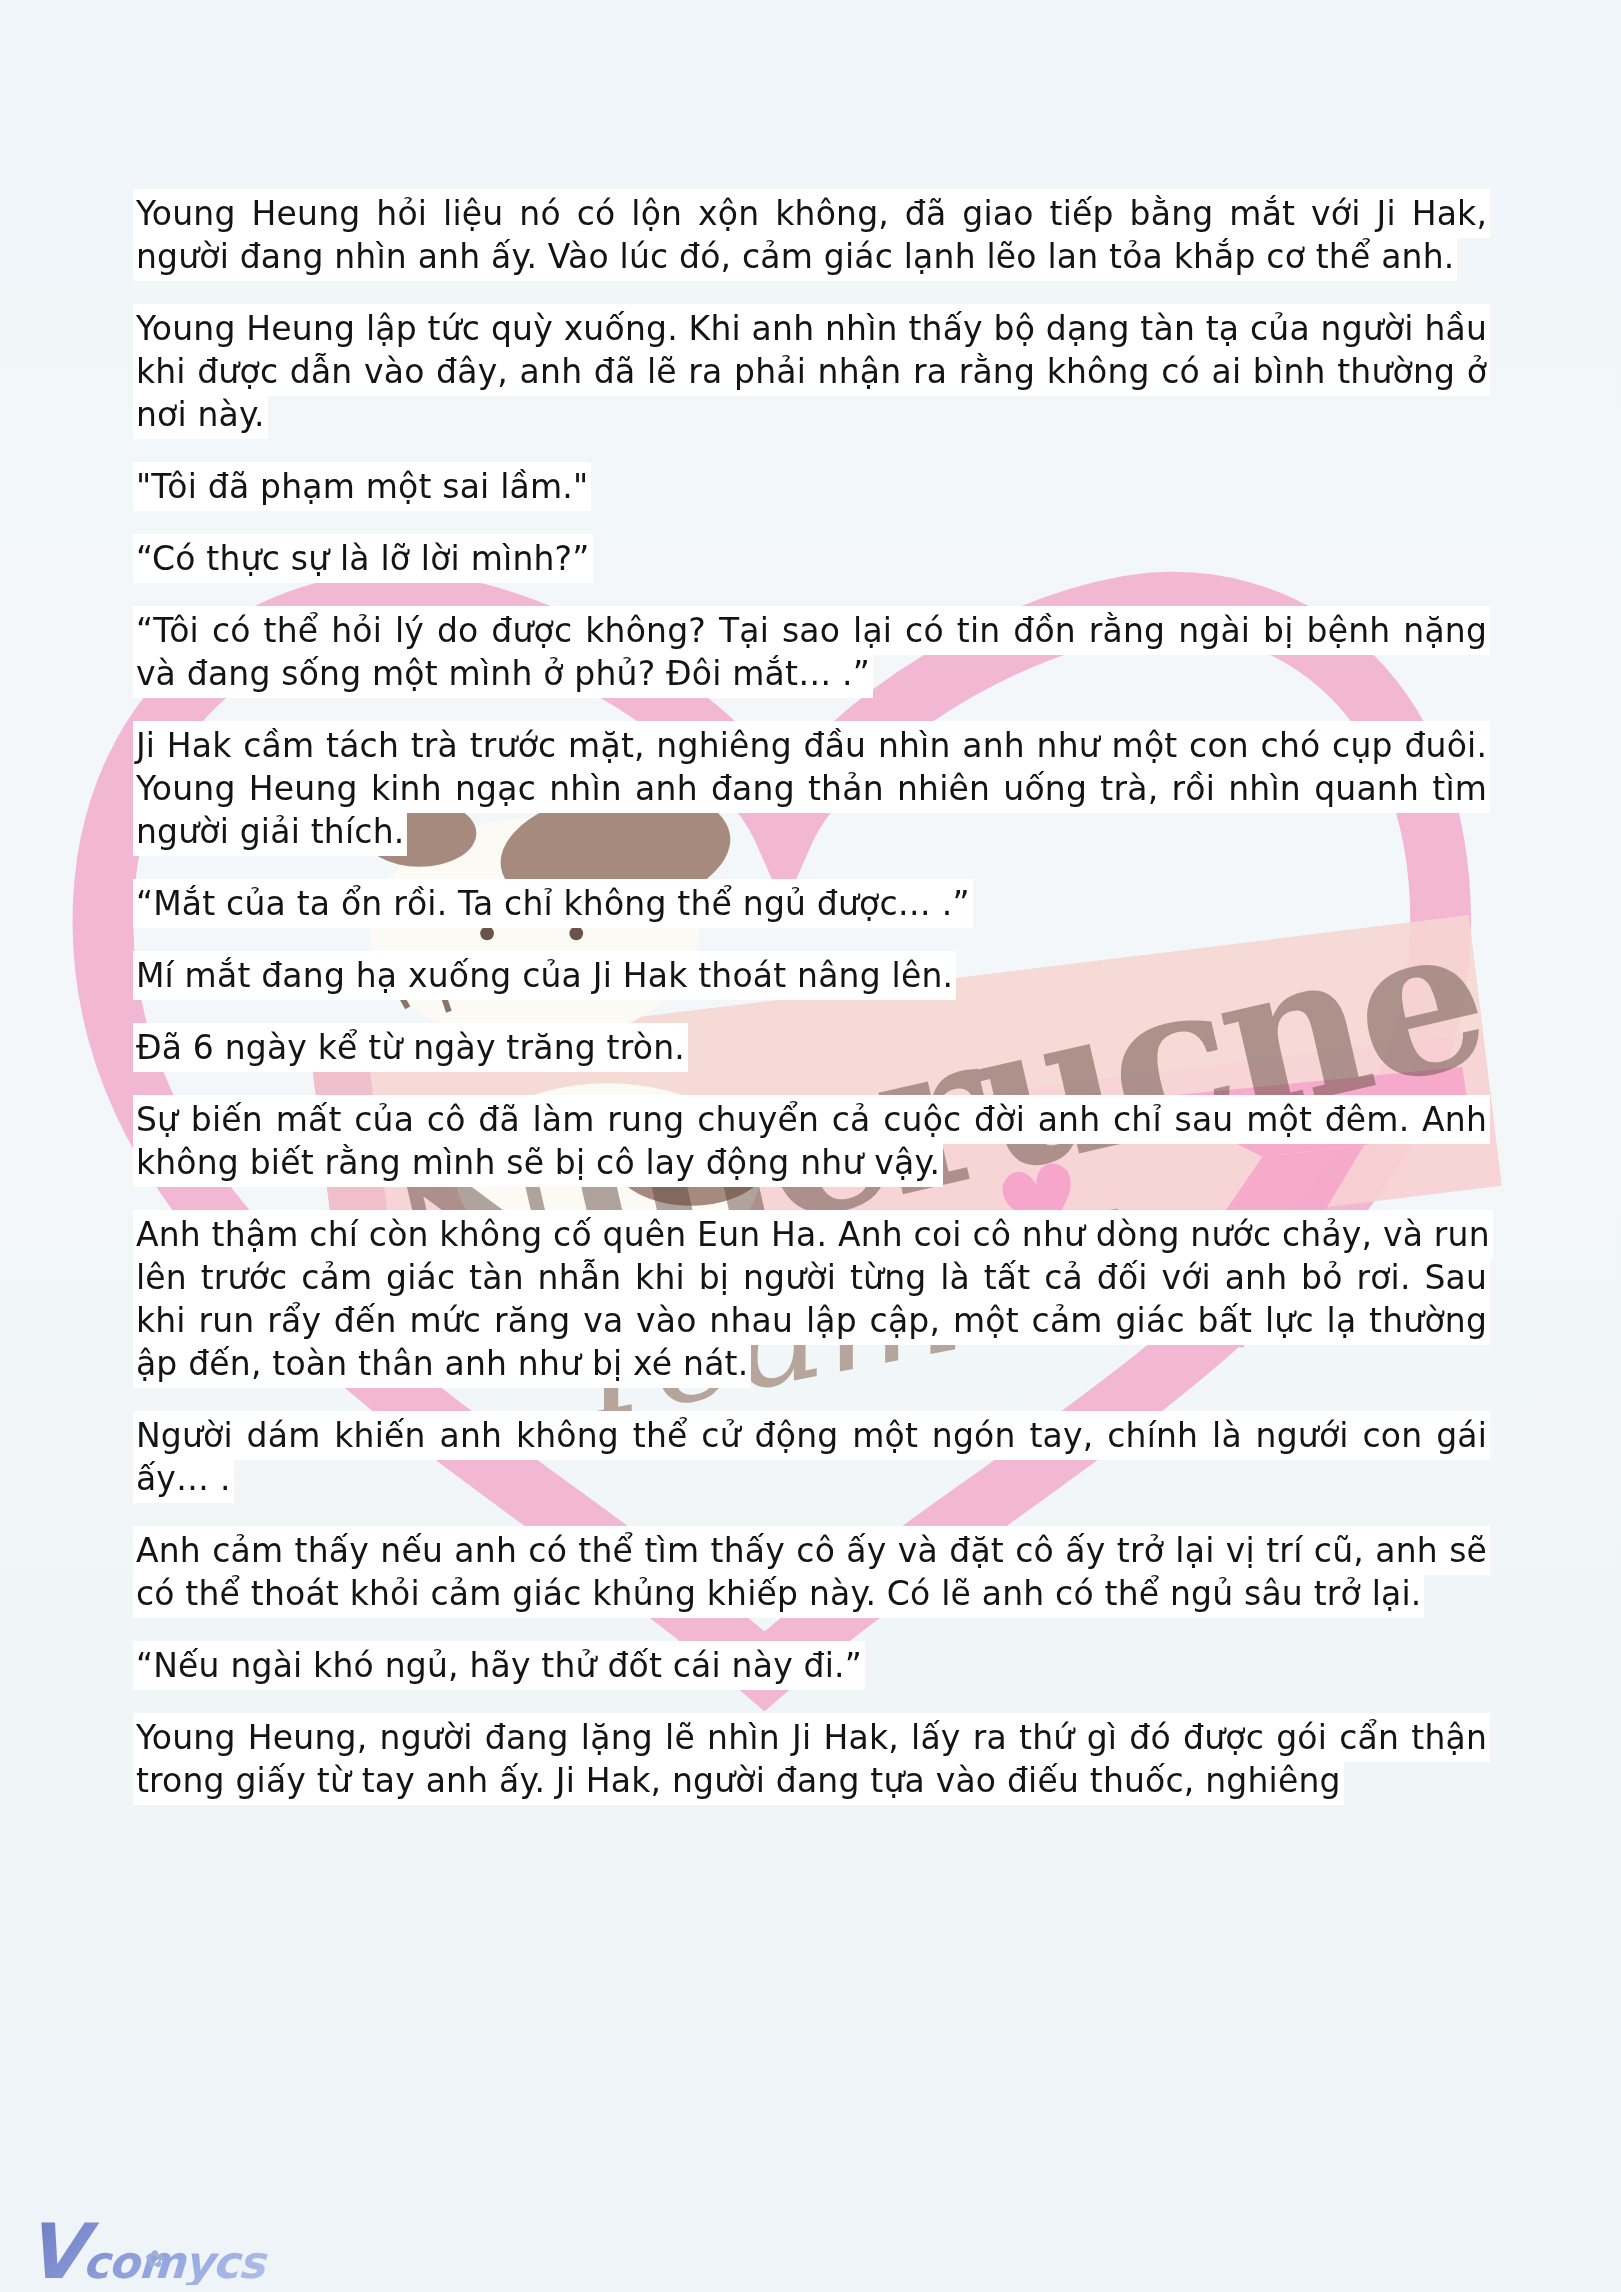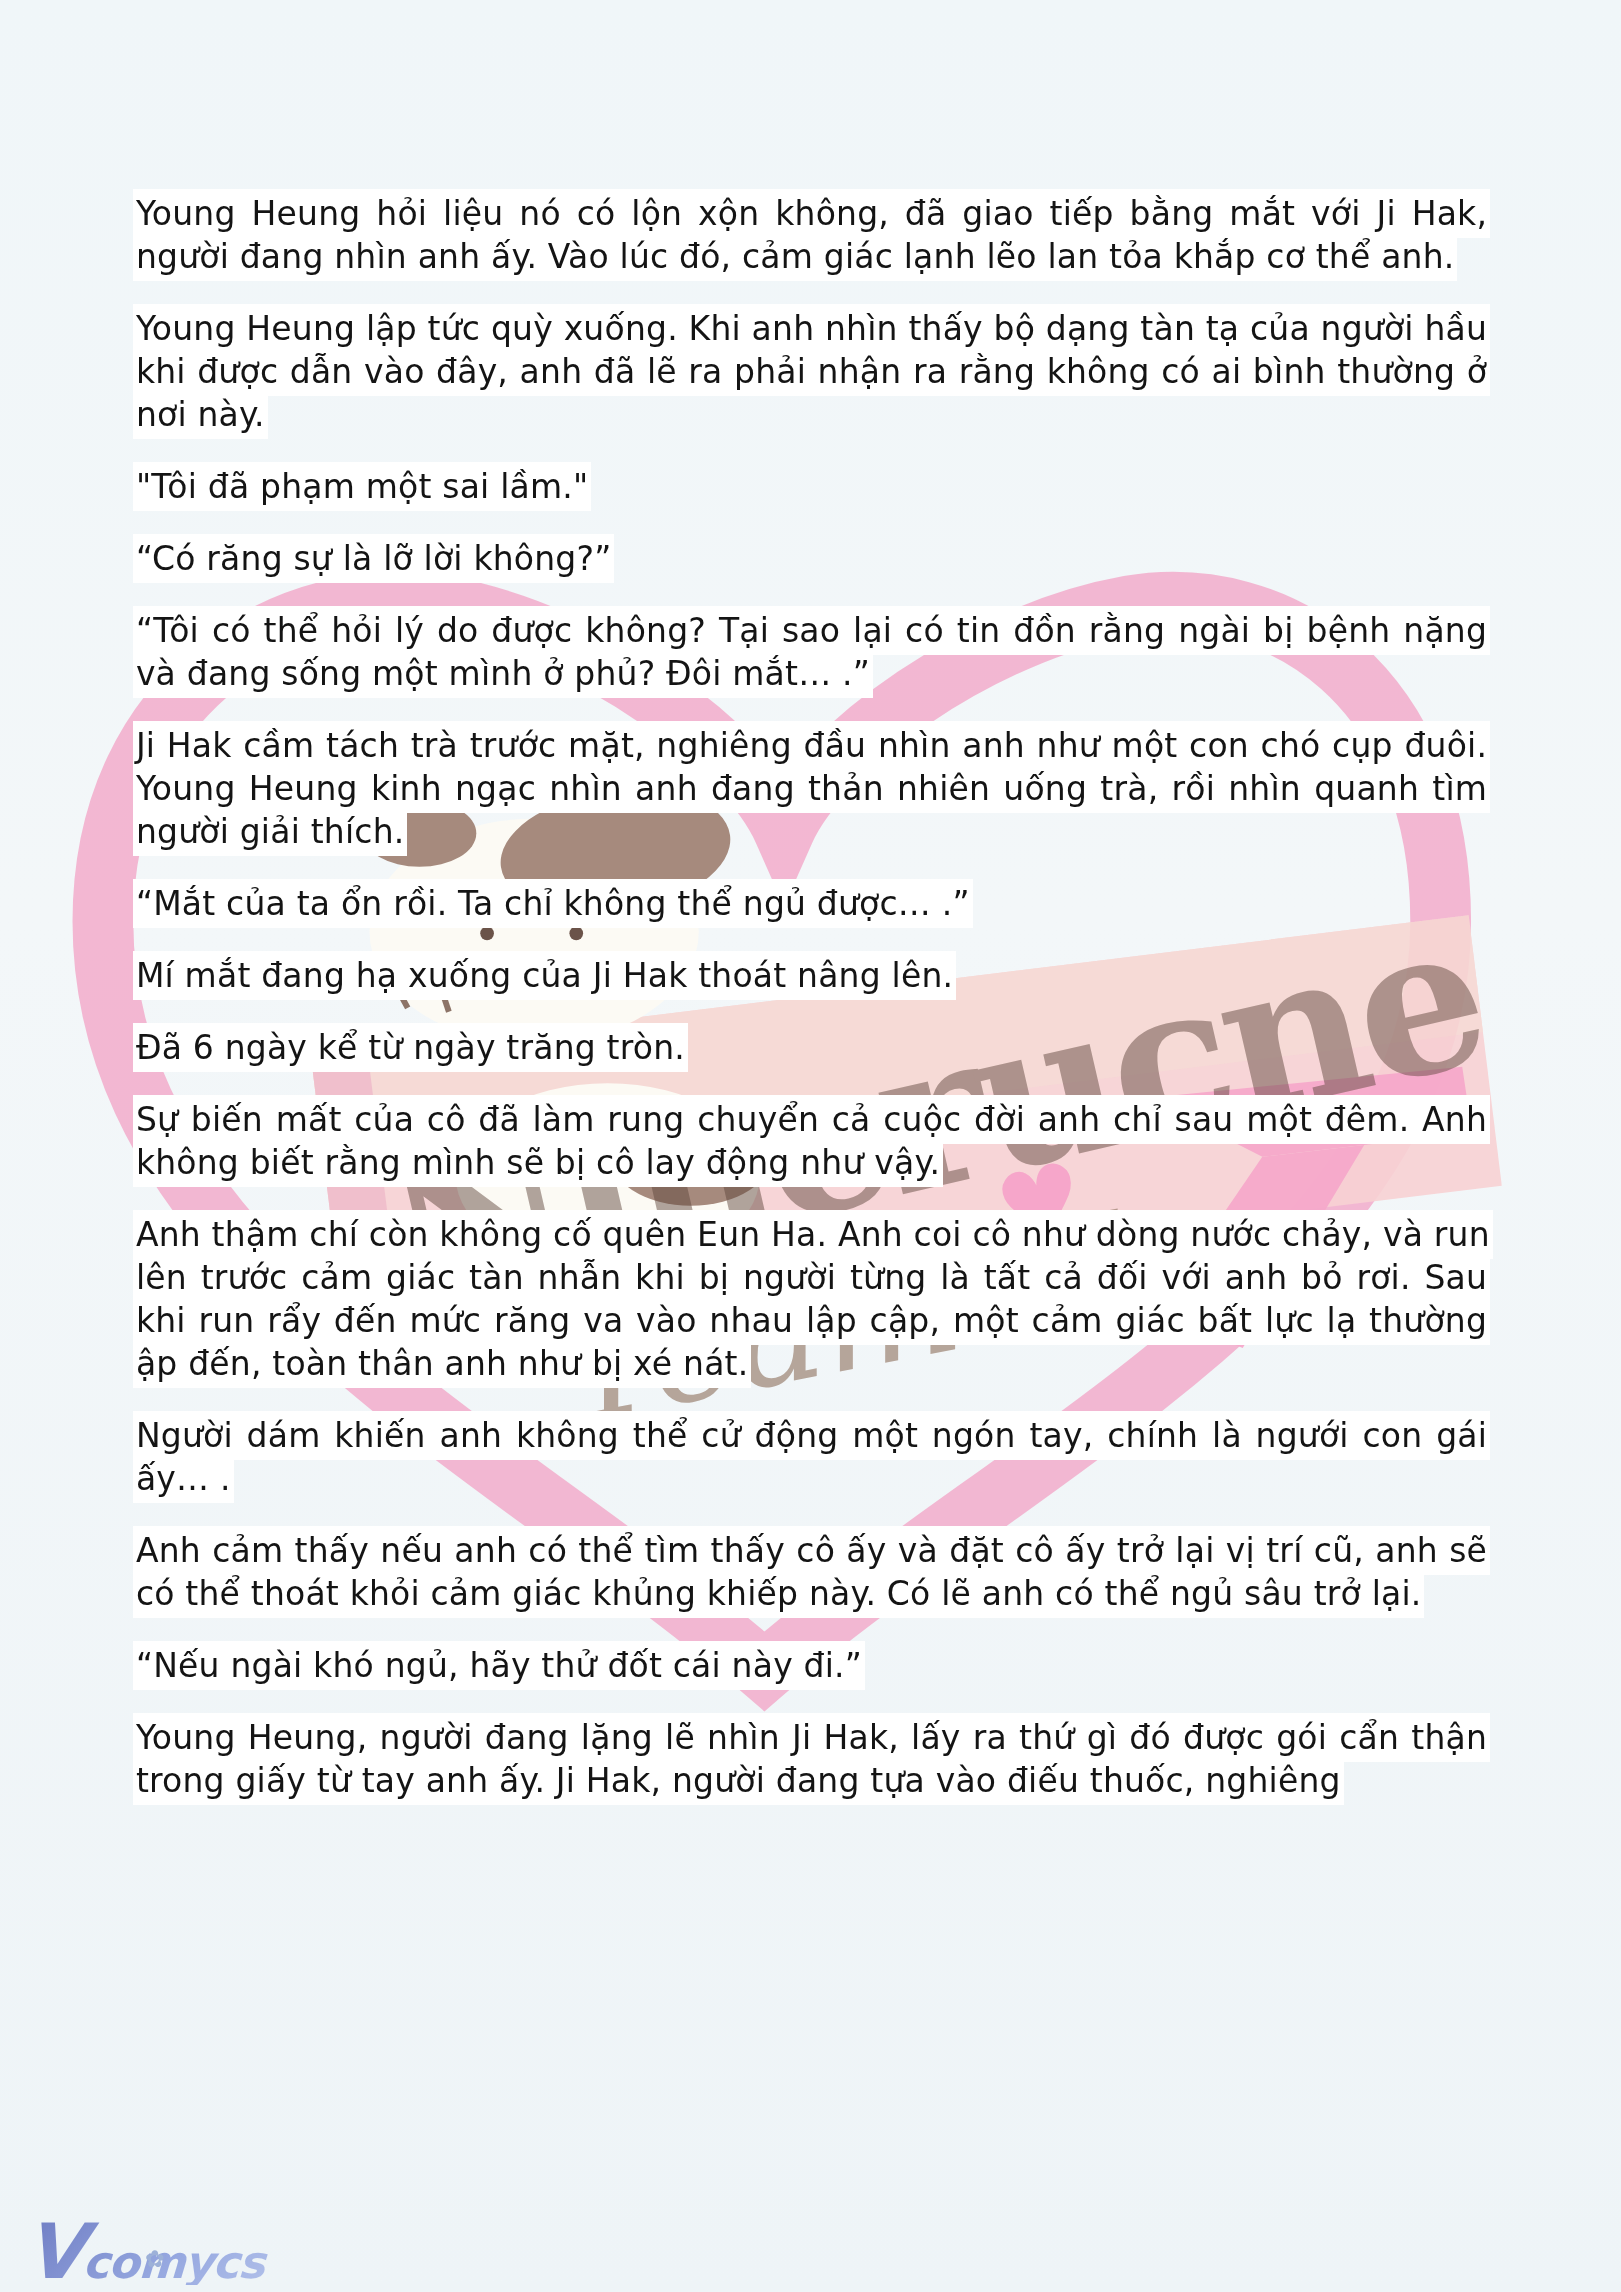--- a/index.html
+++ b/index.html
@@ -110,21 +110,21 @@
 
     <text x="585" y="1452" transform="rotate(-11 585 1452)" font-family="DejaVu Serif, serif" font-style="italic" font-size="150" fill="#997f6e" opacity="0.68">Team U</text>
 
     <text x="1015" y="1262" transform="rotate(-14 1060 1215)" font-family="DejaVu Sans, sans-serif" font-size="98" fill="#f6a3c9" opacity="0.92">♥</text>
   </svg>
 
   <div class="content">
     <p class="para"><span class="hl">Young Heung hỏi liệu nó có lộn xộn không, đã giao tiếp bằng mắt với Ji Hak, người đang nhìn anh ấy. Vào lúc đó, cảm giác lạnh lẽo lan tỏa khắp cơ thể anh.</span></p>
     <p class="para"><span class="hl">Young Heung lập tức quỳ xuống. Khi anh nhìn thấy bộ dạng tàn tạ của người hầu khi được dẫn vào đây, anh đã lẽ ra phải nhận ra rằng không có ai bình thường ở nơi này.</span></p>
     <p class="para"><span class="hl">"Tôi đã phạm một sai lầm."</span></p>
-    <p class="para"><span class="hl">“Có răng sự là lỡ lời không?”</span></p>
+    <p class="para"><span class="hl">“Có thực sự là lỡ lời mình?”</span></p>
     <p class="para"><span class="hl">“Tôi có thể hỏi lý do được không? Tại sao lại có tin đồn rằng ngài bị bệnh nặng và đang sống một mình ở phủ? Đôi mắt… .”</span></p>
     <p class="para"><span class="hl">Ji Hak cầm tách trà trước mặt, nghiêng đầu nhìn anh như một con chó cụp đuôi. Young Heung kinh ngạc nhìn anh đang thản nhiên uống trà, rồi nhìn quanh tìm người giải thích.</span></p>
     <p class="para"><span class="hl">“Mắt của ta ổn rồi. Ta chỉ không thể ngủ được… .”</span></p>
     <p class="para"><span class="hl">Mí mắt đang hạ xuống của Ji Hak thoát nâng lên.</span></p>
     <p class="para"><span class="hl">Đã 6 ngày kể từ ngày trăng tròn.</span></p>
     <p class="para"><span class="hl">Sự biến mất của cô đã làm rung chuyển cả cuộc đời anh chỉ sau một đêm. Anh không biết rằng mình sẽ bị cô lay động như vậy.</span></p>
     <p class="para"><span class="hl">Anh thậm chí còn không cố quên Eun Ha. Anh coi cô như dòng nước chảy, và run lên trước cảm giác tàn nhẫn khi bị người từng là tất cả đối với anh bỏ rơi. Sau khi run rẩy đến mức răng va vào nhau lập cập, một cảm giác bất lực lạ thường ập đến, toàn thân anh như bị xé nát.</span></p>
     <p class="para"><span class="hl">Người dám khiến anh không thể cử động một ngón tay, chính là ngưới con gái ấy… .</span></p>
     <p class="para"><span class="hl">Anh cảm thấy nếu anh có thể tìm thấy cô ấy và đặt cô ấy trở lại vị trí cũ, anh sẽ có thể thoát khỏi cảm giác khủng khiếp này. Có lẽ anh có thể ngủ sâu trở lại.</span></p>
     <p class="para"><span class="hl">“Nếu ngài khó ngủ, hãy thử đốt cái này đi.”</span></p>

